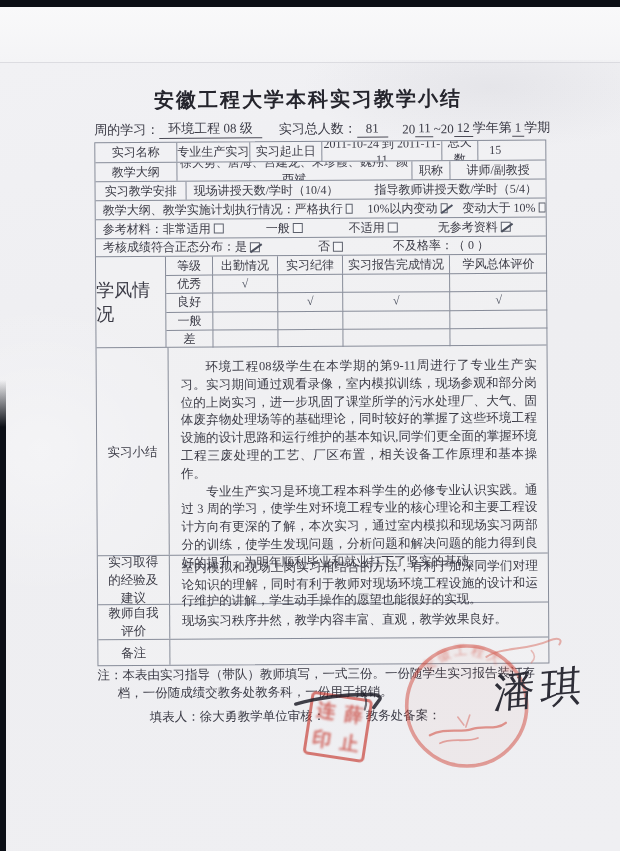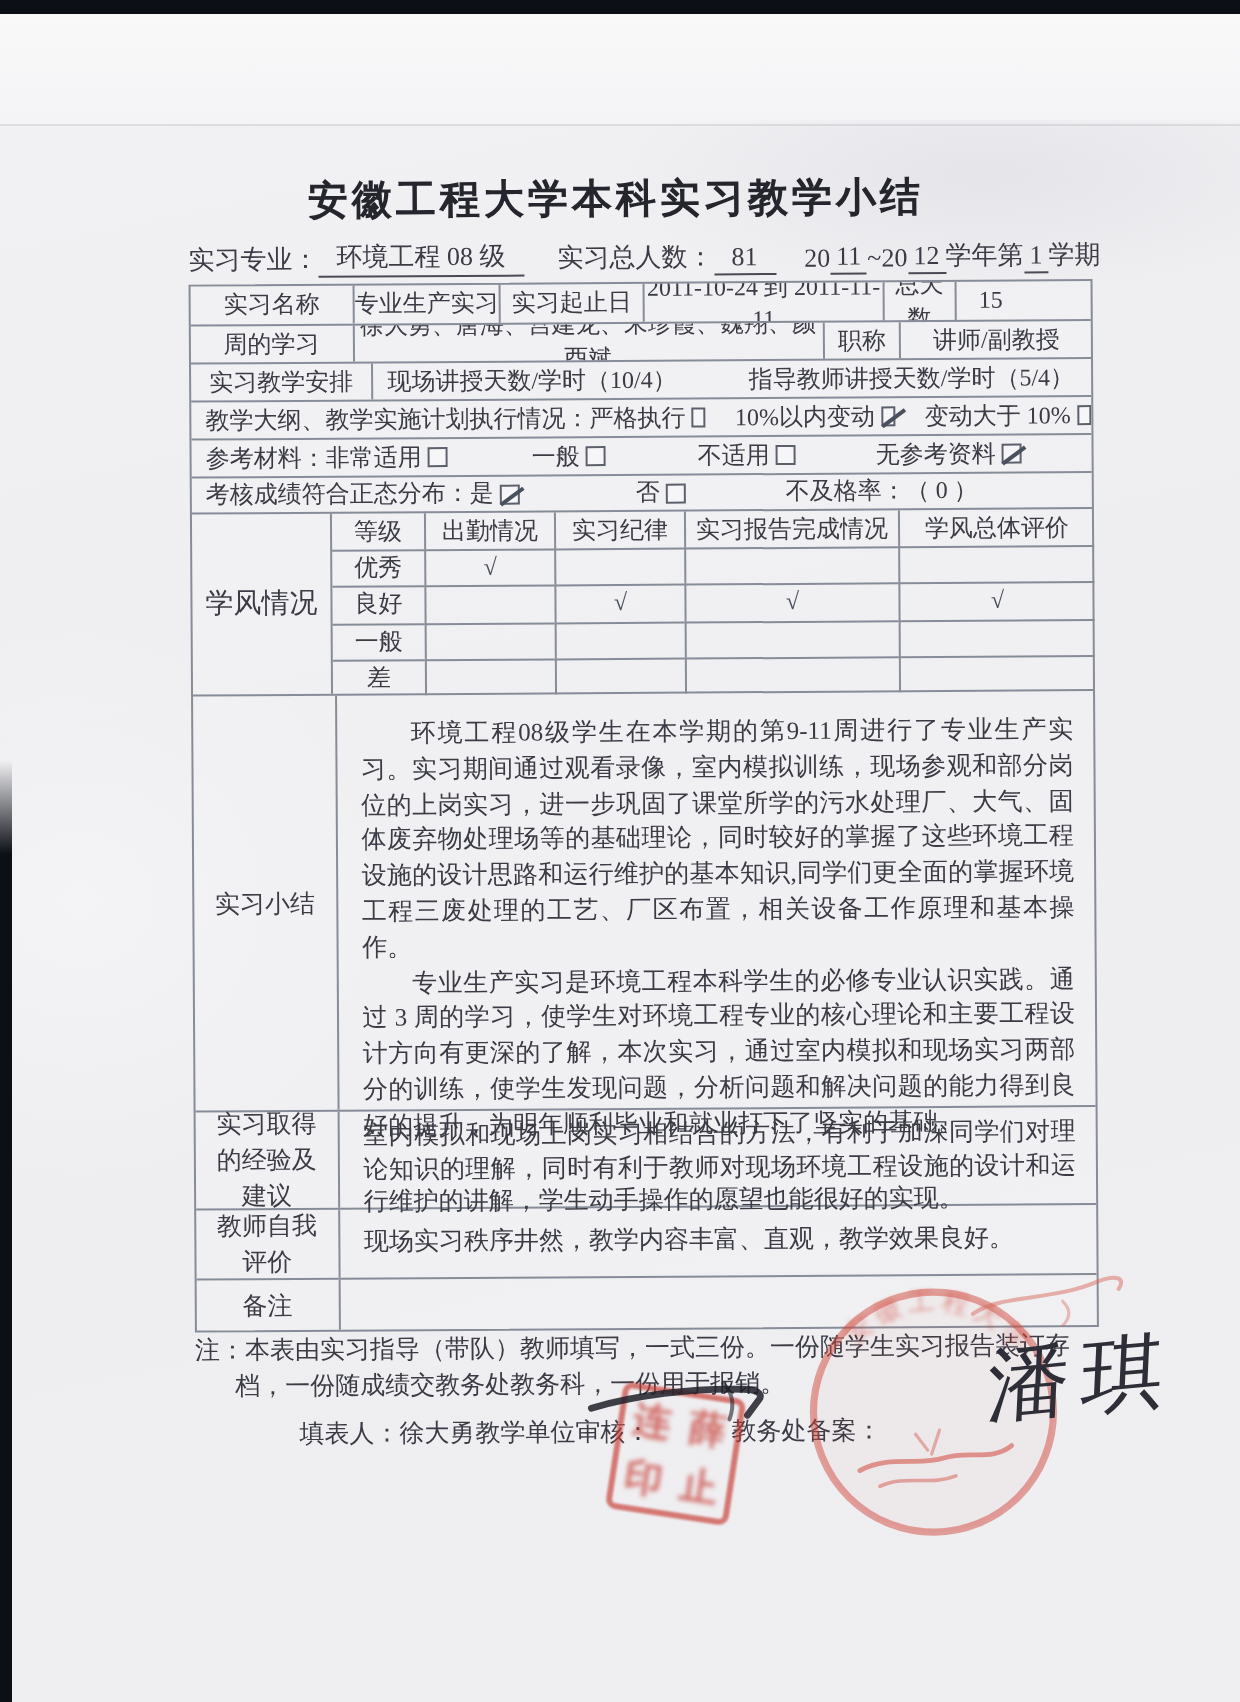--- a/index.html
+++ b/index.html
@@ -44,21 +44,21 @@
   .h19 { height:19px; } .h18 { height:18px; }
   .opt-row { padding-left:7px; white-space:nowrap; }
   .cb { display:inline-block; width:10px; height:10px; border:1px solid #5c606c;
         vertical-align:-1px; margin-left:3px; position:relative; background:rgba(255,255,255,.4); }
   .cb.checked::after { content:""; position:absolute; left:-2px; top:4px; width:14px; height:1.5px;
         background:#4b505e; transform:rotate(-36deg); }
   .sp { display:inline-block; }
 
   
   .conduct-row { display:flex; border-top:1px solid #878c99; height:91px; }
-  .conduct-label { width:71px; display:flex; align-items:center; justify-content:center; font-size:14px; }
+  .conduct-label { width:71px; display:flex; align-items:center; justify-content:center; font-size:18px; }
   .cgrid { width:381px; border-left:1px solid #878c99; display:grid;
            grid-template-columns:46px 65px 65px 107px 98px; grid-auto-rows:18.2px; }
   .cgrid > div { border-left:1px solid #878c99; border-top:1px solid #878c99;
                  display:flex; align-items:center; justify-content:center; font-size:12px; }
   .cgrid > div:nth-child(5n+1) { border-left:none; }
   .cgrid > div:nth-child(-n+5) { border-top:none; }
   .mark { color:#4b505e; font-size:12px; }
 
   .big-row { display:flex; border-top:1px solid #878c99; }
   .big-label { width:71px; display:flex; align-items:center; justify-content:center;
@@ -95,21 +95,21 @@
   <div class="lid"></div>
   <div class="paper"></div>
   <div class="crease1"></div>
   <div class="crease2"></div>
 
   <div class="content">
 
     <div class="title">安徽工程大学本科实习教学小结</div>
 
     <div class="info-line">
-      <span class="lbl">实习专业：</span>
+      <span class="lbl">周的学习：</span>
         <span class="u-val">环境工程 08 级</span>
       <span class="gap1"></span>
       <span class="lbl">实习总人数：</span>
         <span class="u-val">81</span>
       <span class="gap2"></span>
       <span class="lbl">20</span>
         <span class="u-sm">11</span>
         <span class="lbl">~20</span>
         <span class="u-sm">12</span>
       <span class="lbl">学年第</span>
@@ -122,21 +122,21 @@
       <div class="trow h19">
         <div class="cell" style="width:81px">实习名称</div>
         <div class="cell" style="width:73px">专业生产实习</div>
         <div class="cell" style="width:72px">实习起止日</div>
         <div class="cell" style="width:120px">2011-10-24 到 2011-11-11</div>
         <div class="cell" style="width:36px">总天数</div>
         <div class="cell" style="width:35px">15</div>
       </div>
 
       <div class="trow h19">
-        <div class="cell" style="width:81px">周的学习</div>
+        <div class="cell" style="width:81px">教学大纲</div>
         <div class="cell" style="width:236px">徐大勇、唐海、宫建龙、宋珍霞、魏翔、颜酉斌</div>
         <div class="cell" style="width:39px">职称</div>
         <div class="cell" style="width:96px">讲师/副教授</div>
       </div>
 
       <div class="trow h19">
         <div class="cell" style="width:93px">实习教学安排</div>
         <div class="cell left" style="width:371px">
           <span class="sp">现场讲授天数/学时（10/4）</span>
           <span class="sp" style="width:36px"></span>

